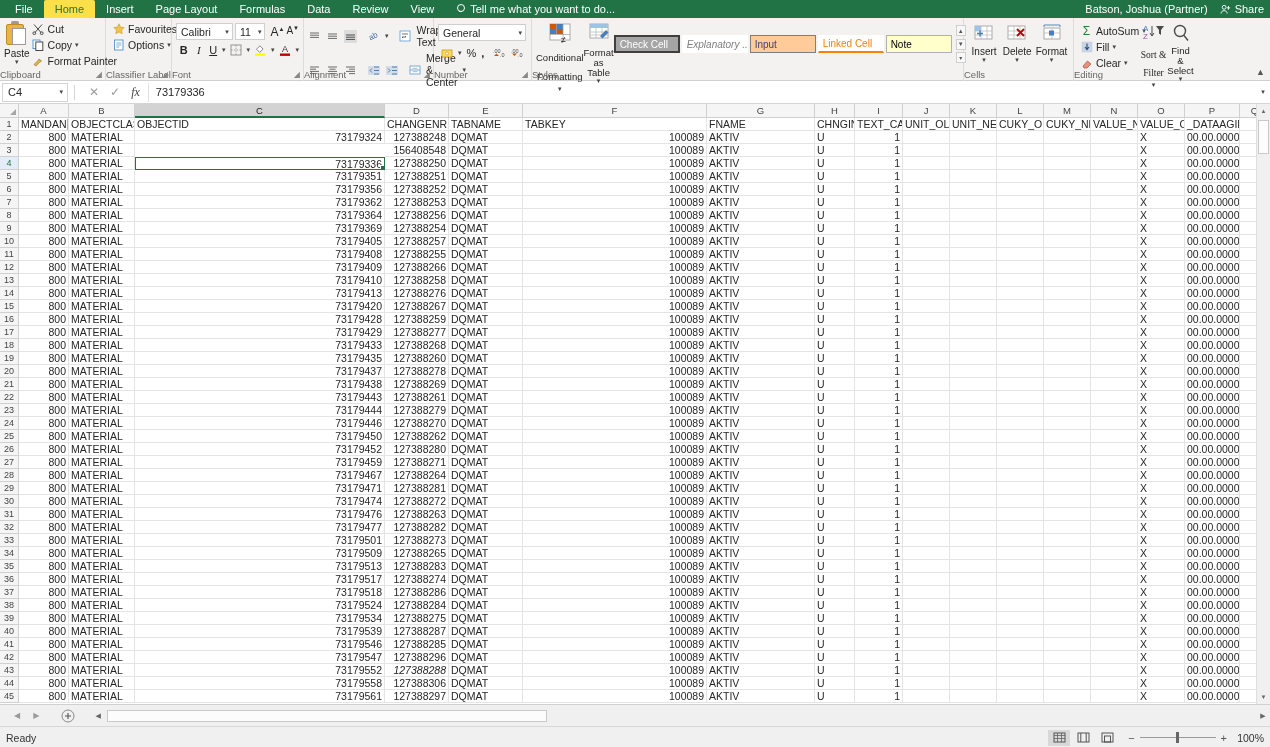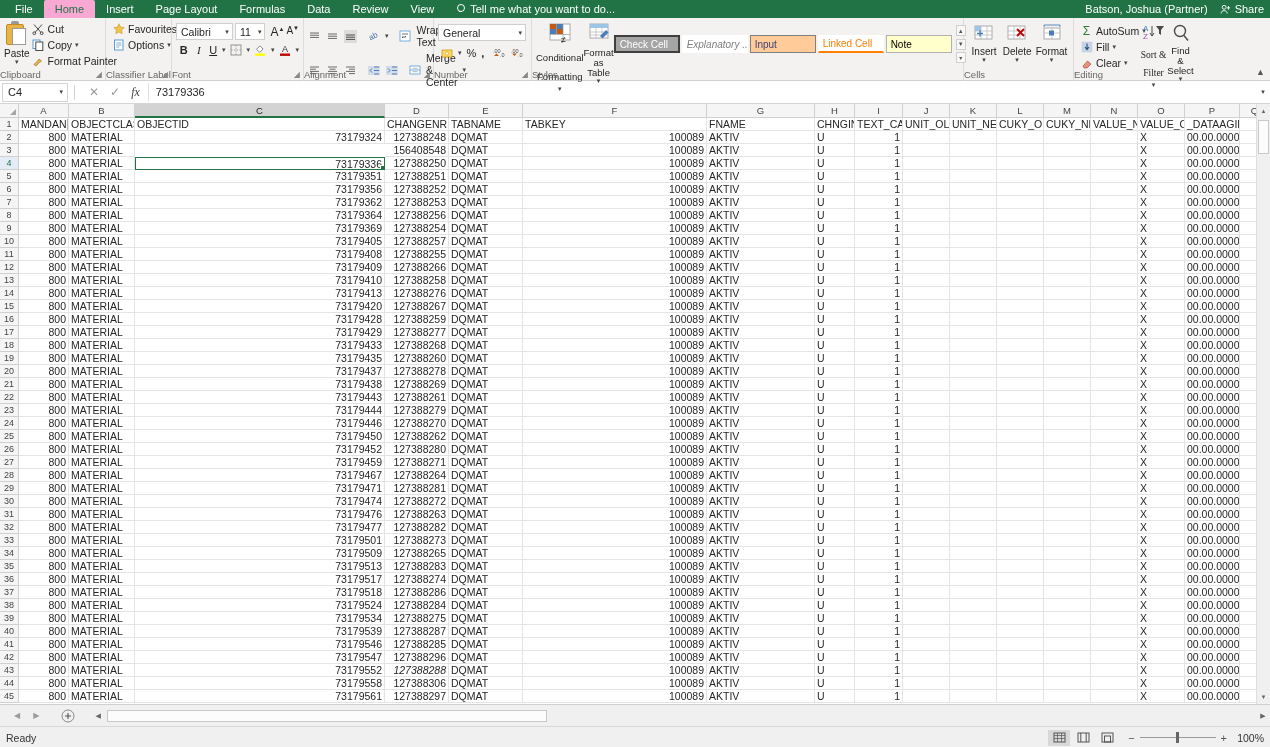--- a/index.html
+++ b/index.html
@@ -25,21 +25,21 @@
   .tab {
     color: #fff;
     font-size: 11px;
     padding: 2px 11px 3px 11px;
     height: 18px;
     line-height: 14px;
     cursor: pointer;
     white-space: nowrap;
   }
   .tab.active {
-    background: #f9a8d4;
+    background: #fde047;
     color: #217346;
     border-top-left-radius: 2px;
     border-top-right-radius: 2px;
   }
   .tellme {
     color: #fff;
     font-size: 11px;
     display: flex;
     align-items: center;
     gap: 5px;

